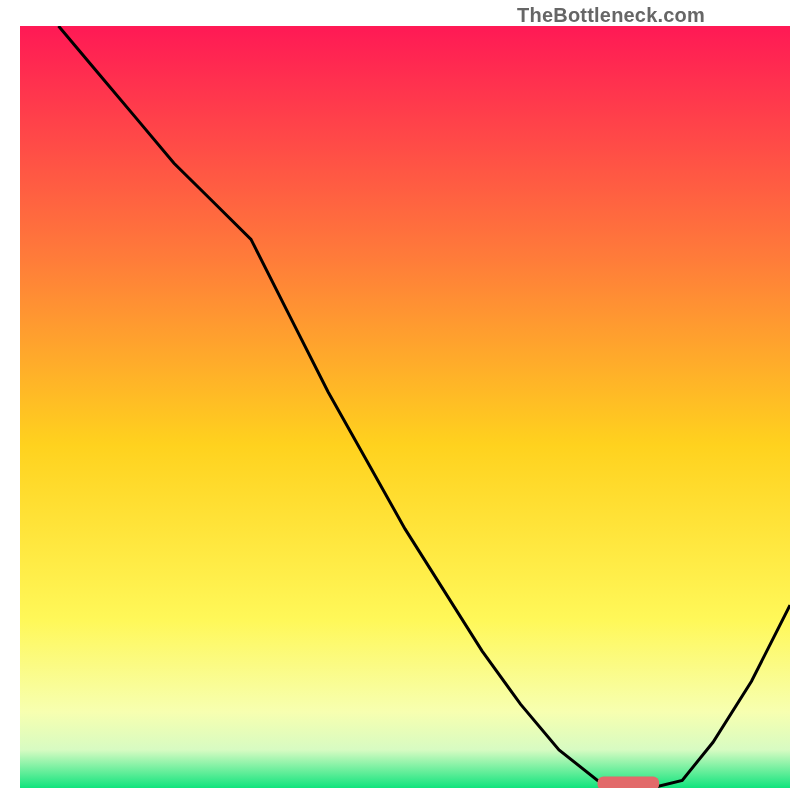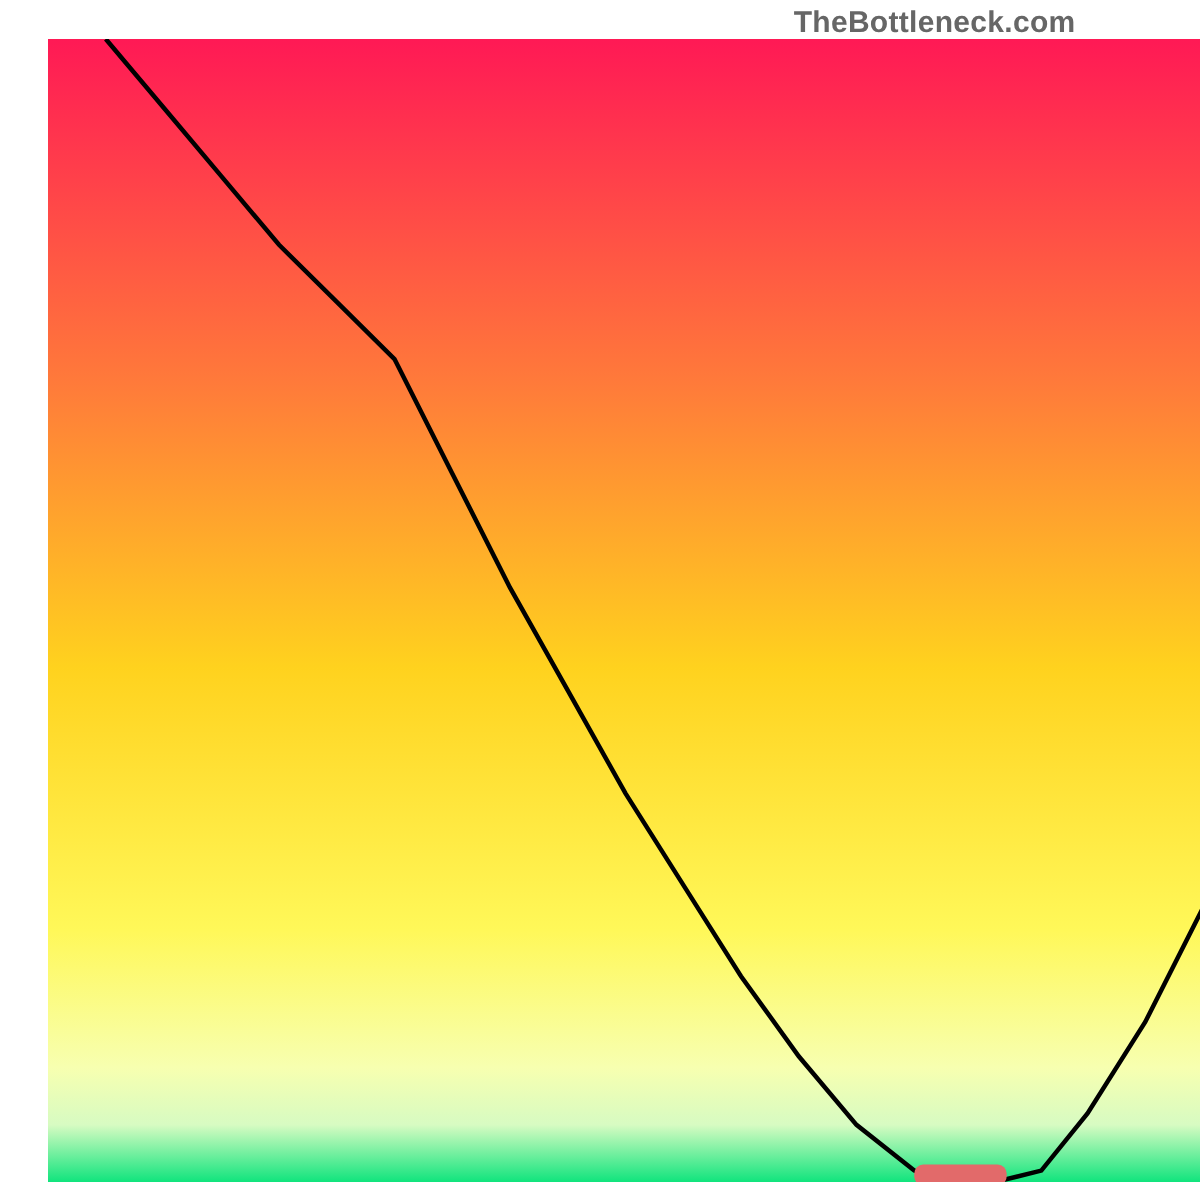--- a/index.html
+++ b/index.html
@@ -6,21 +6,21 @@
     margin: 0;
     padding: 0;
     width: 800px;
     height: 800px;
     overflow: hidden;
     background: #ffffff;
     font-family: Arial, Helvetica, sans-serif;
   }
   .frame {
     position: absolute;
-    left: 16px; top: 0;
+    left: 4px; top: 0;
     width: 715px; height: 800px;
     background: #ffffff;
   }
   .plot-area {
     position: absolute;
     left: 16px;
     top: 26px;
     width: 770px;
     height: 762px;
     overflow: hidden;

